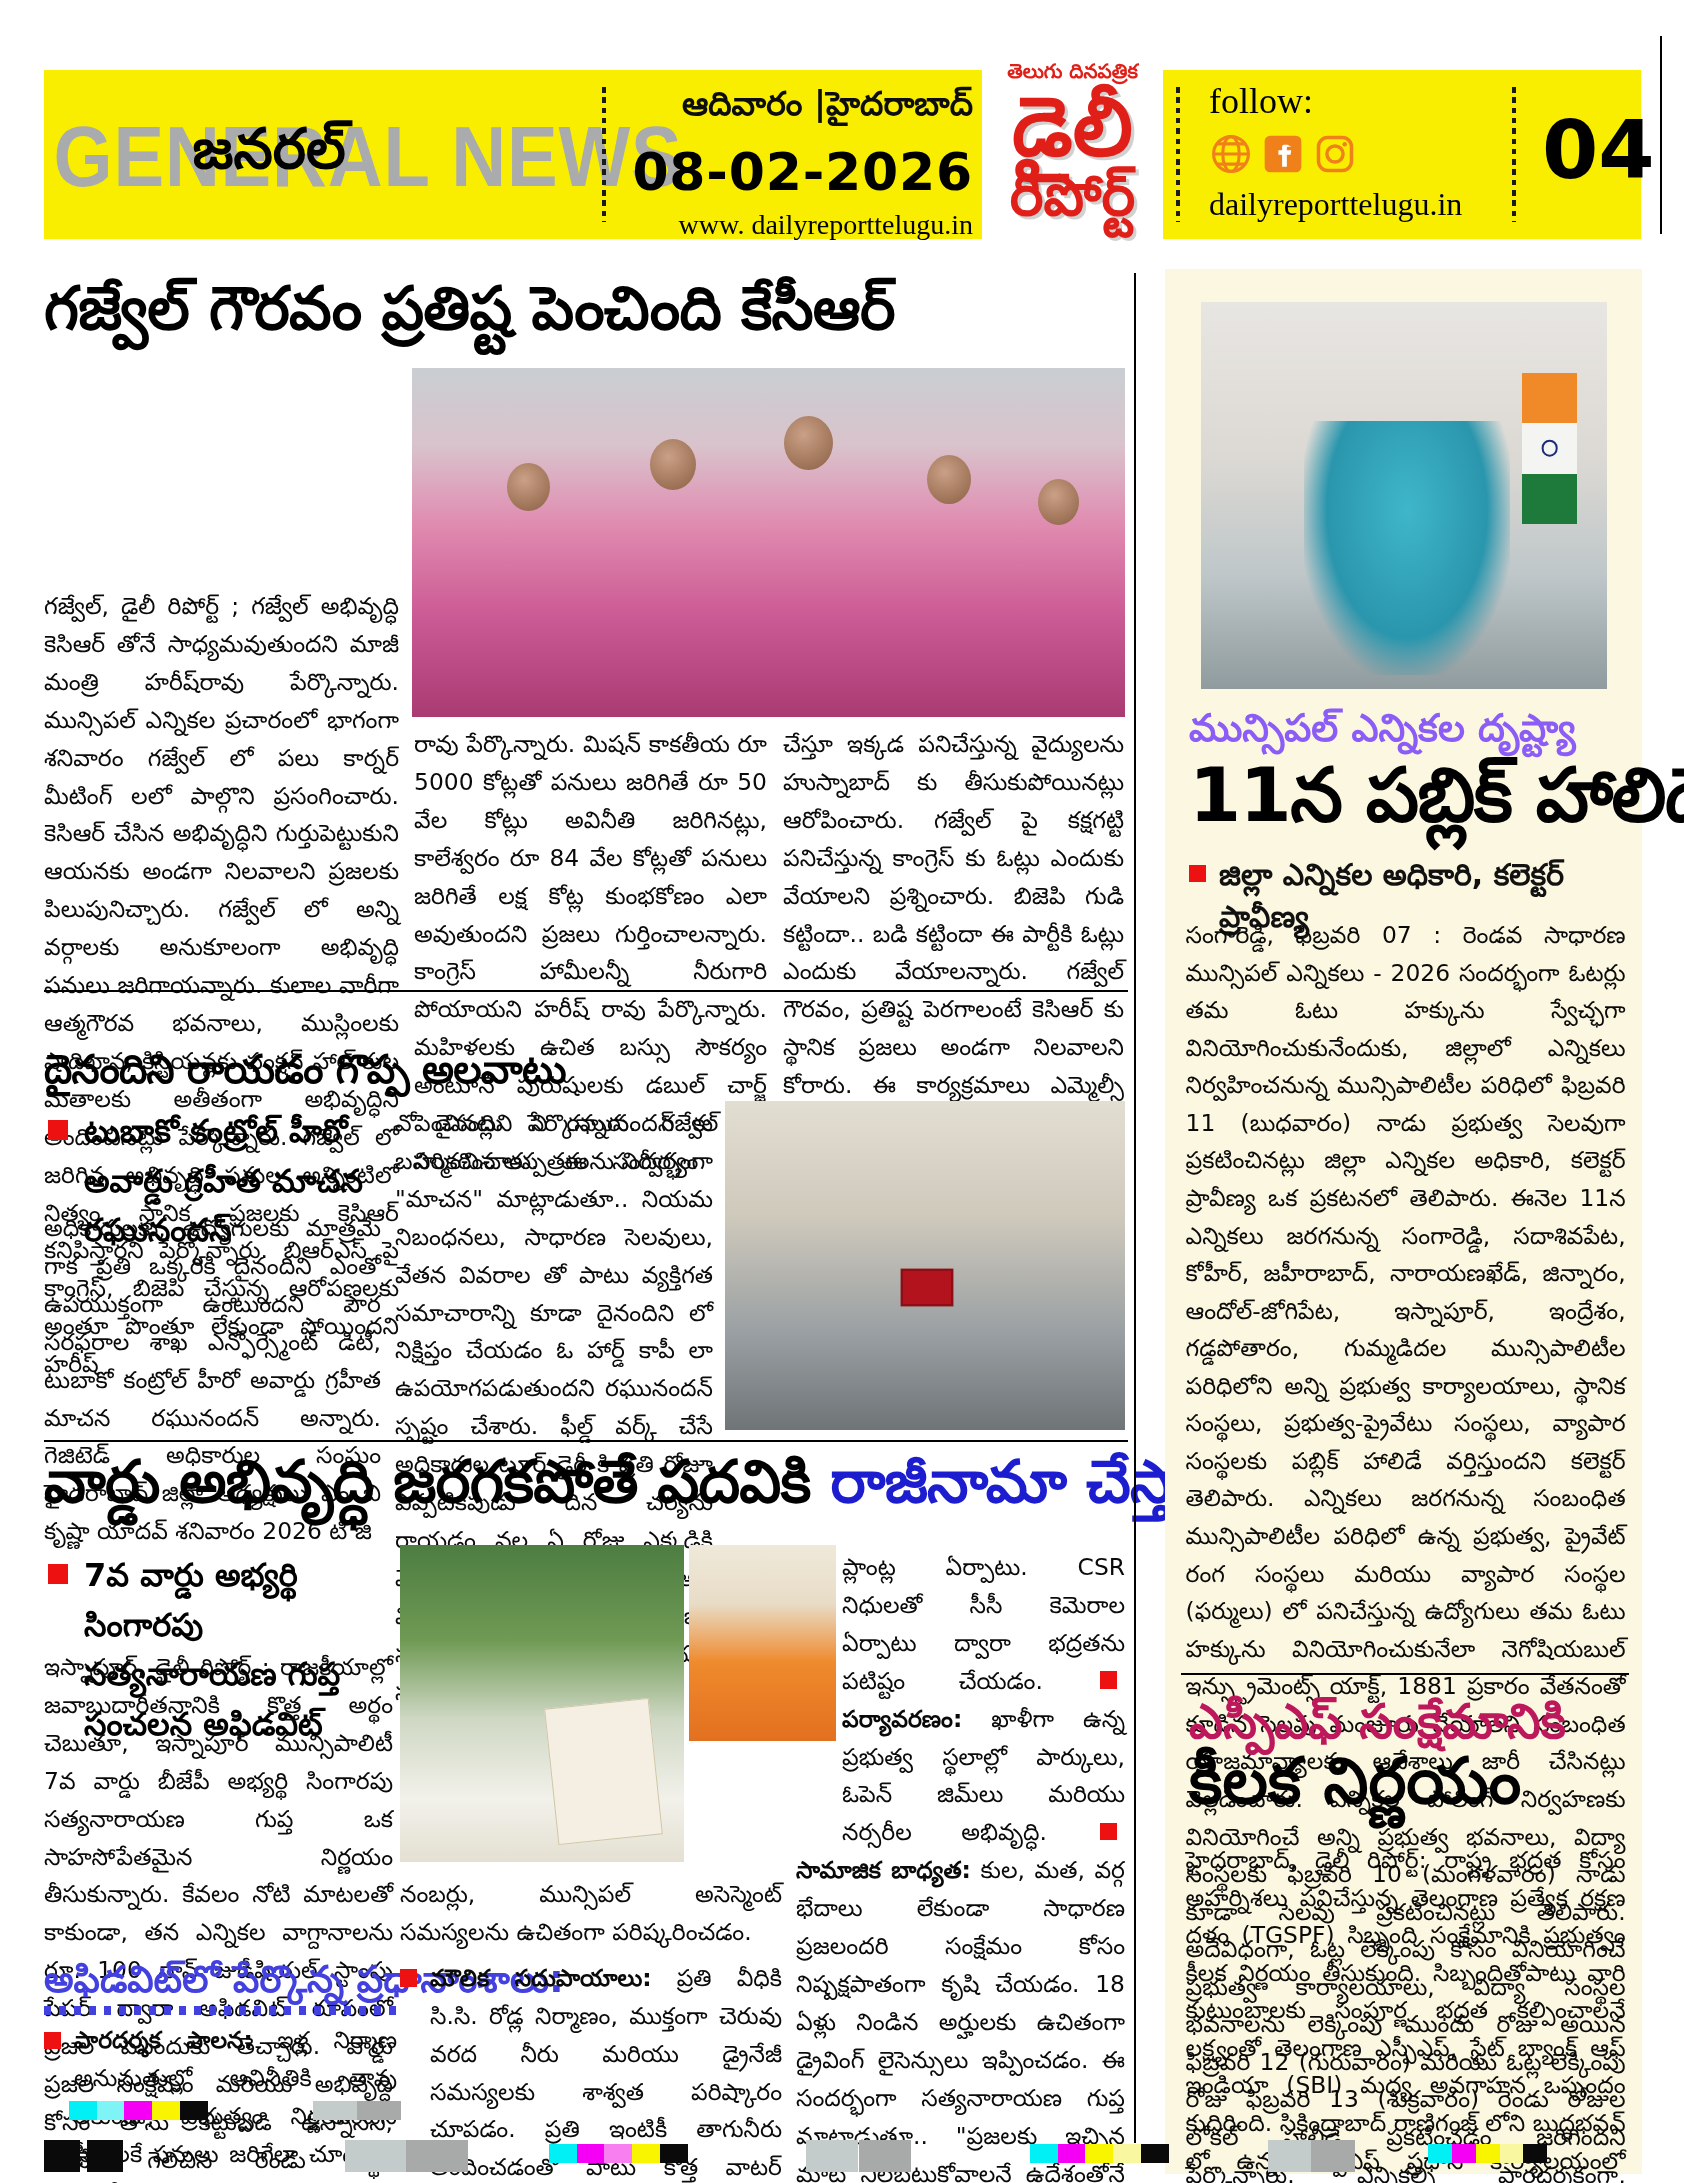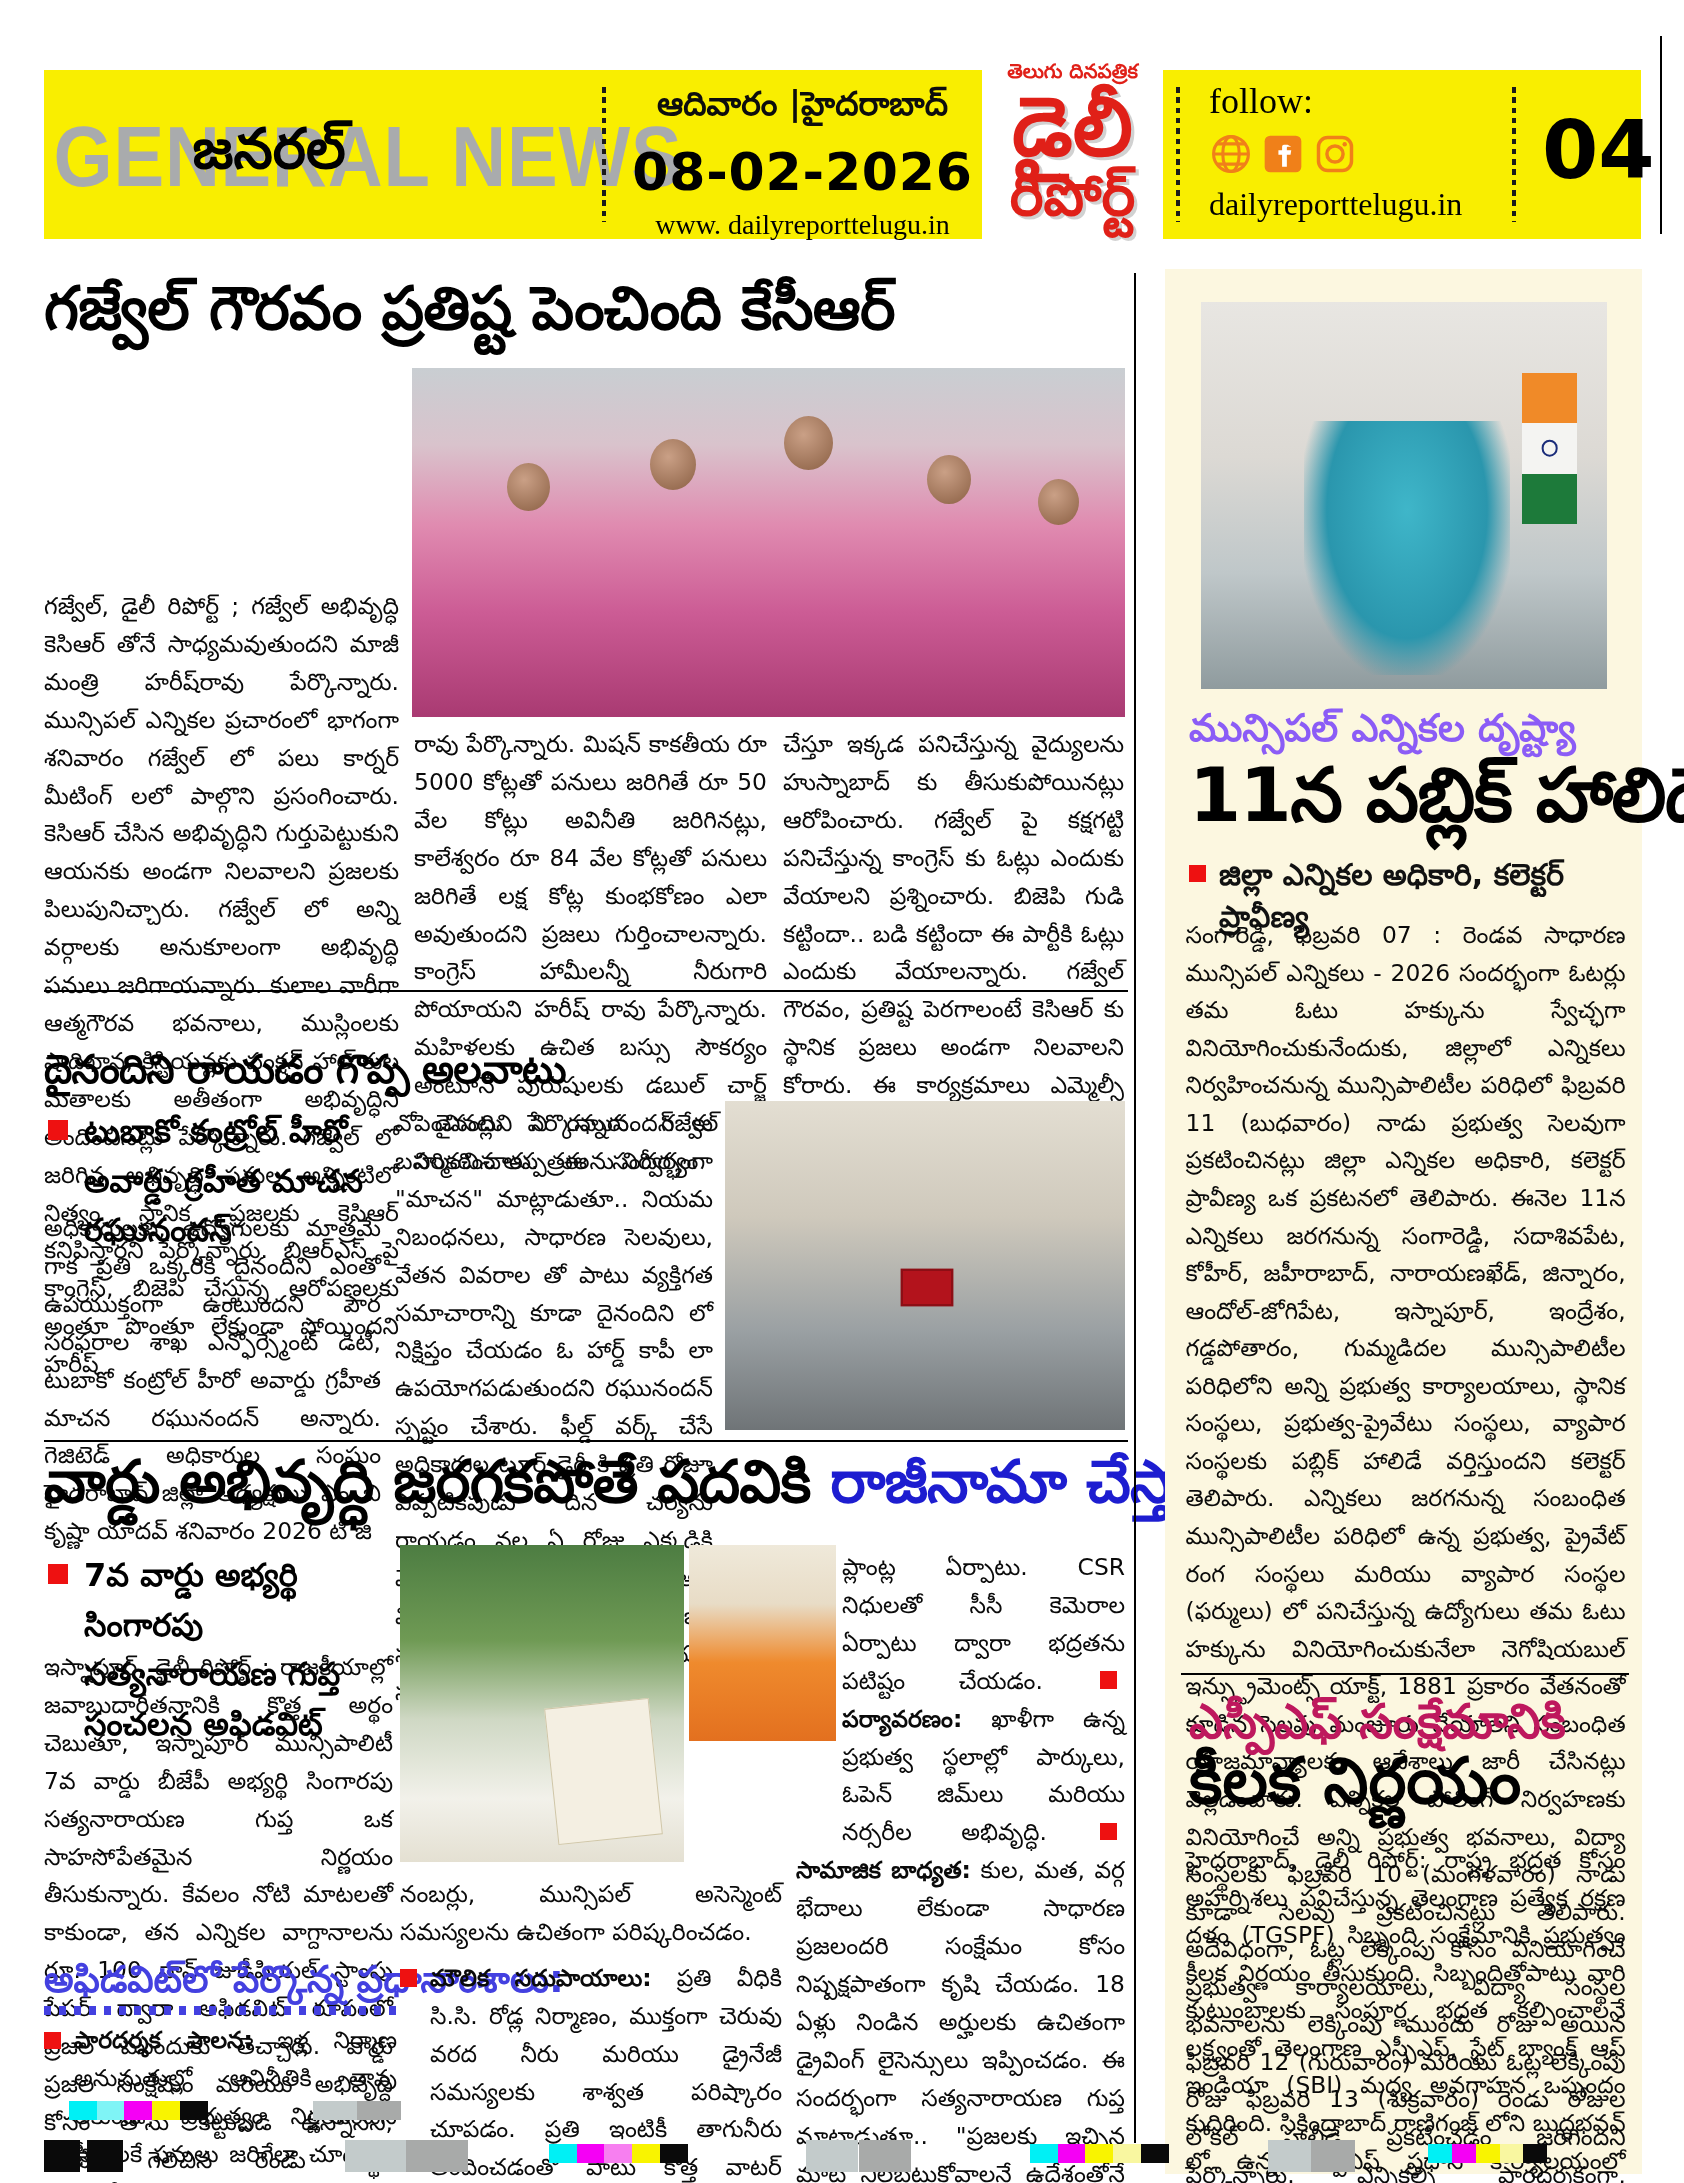--- a/index.html
+++ b/index.html
@@ -76,21 +76,21 @@
 <body>
 
 <div class="page">
 
   <div class="abs band" style="left:44px;top:70px;width:939px;height:169px;">
     <div class="abs" style="left:9.5px;top:38px;width:555px;height:103px;">
       <div class="gn-en">GENERAL NEWS</div>
       <div class="abs gn-te" style="left:139px;top:8px;">జనరల్</div>
     </div>
     <div class="abs chain" style="left:558px;top:17.4px;height:135px;"></div>
-    <div class="abs" style="left:588px;top:14.3px;width:341px;text-align:center;">
+    <div class="abs" style="left:588px;top:14.3px;width:341px;text-align:right;">
       <div class="daycity">
         <span>ఆదివారం</span>
         <span>|</span><span>హైదరాబాద్</span>
       </div>
       <div class="bigdate" style="margin-top:11px;">08-02-2026</div>
       <div class="website" style="margin-top:6.3px;">www. dailyreporttelugu.in</div>
     </div>
   </div>
 
   <div class="abs logo-block" style="left:982px;top:44px;width:181px;height:226px;">

